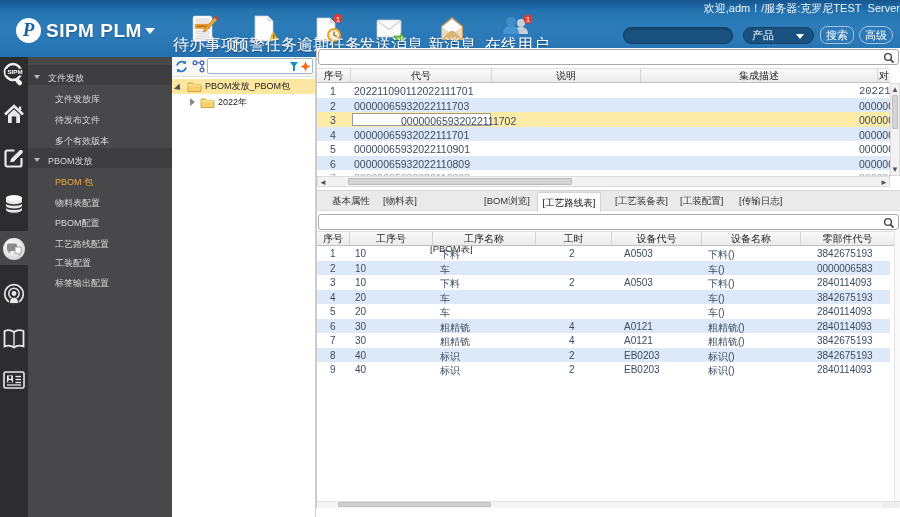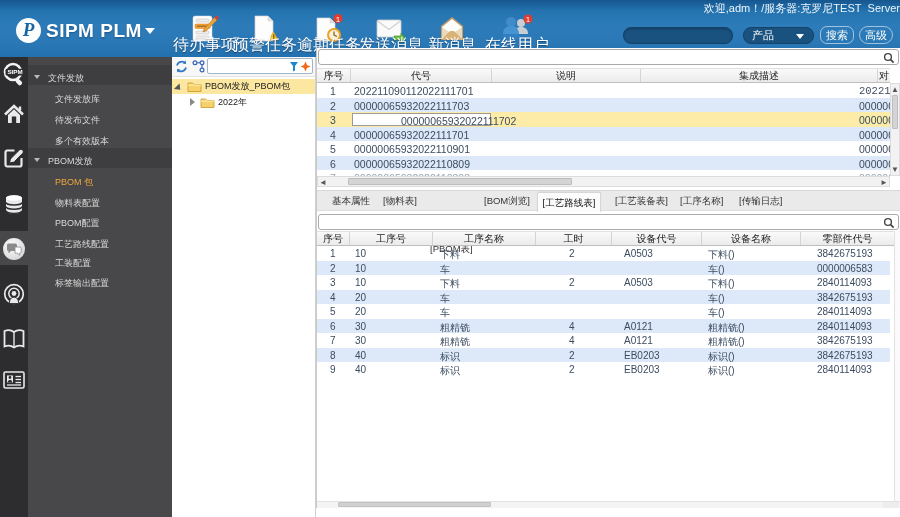--- a/index.html
+++ b/index.html
@@ -331,21 +331,21 @@
       <div class="arr" style="right:1px;top:1px;width:8px;">►</div>
     </div>
 
     <div class="abs" id="tabstrip">
       <div id="activetab">[工艺路线表]</div>
       <div class="tab" style="left:15px;">基本属性</div>
       <div class="tab" style="left:66px;">[物料表]</div>
       <div class="tab" style="left:113px;margin-top:48px;">[PBOM表]</div>
       <div class="tab" style="left:167px;">[BOM浏览]</div>
       <div class="tab" style="left:298px;">[工艺装备表]</div>
-      <div class="tab" style="left:363px;">[工序名称]</div>
+      <div class="tab" style="left:363px;">[工装配置]</div>
       <div class="tab" style="left:422px;">[传输日志]</div>
     </div>
 
     <div class="abs searchbox" style="top:166px;">
       <svg class="abs" style="right:3px;top:2px;" width="12" height="12" viewBox="0 0 12 12">
           <circle cx="5" cy="5" r="3.4" fill="none" stroke="#444" stroke-width="1.4"></circle>
           <line x1="7.6" y1="7.6" x2="10.6" y2="10.6" stroke="#444" stroke-width="1.6"></line>
         </svg>
     </div>
 

